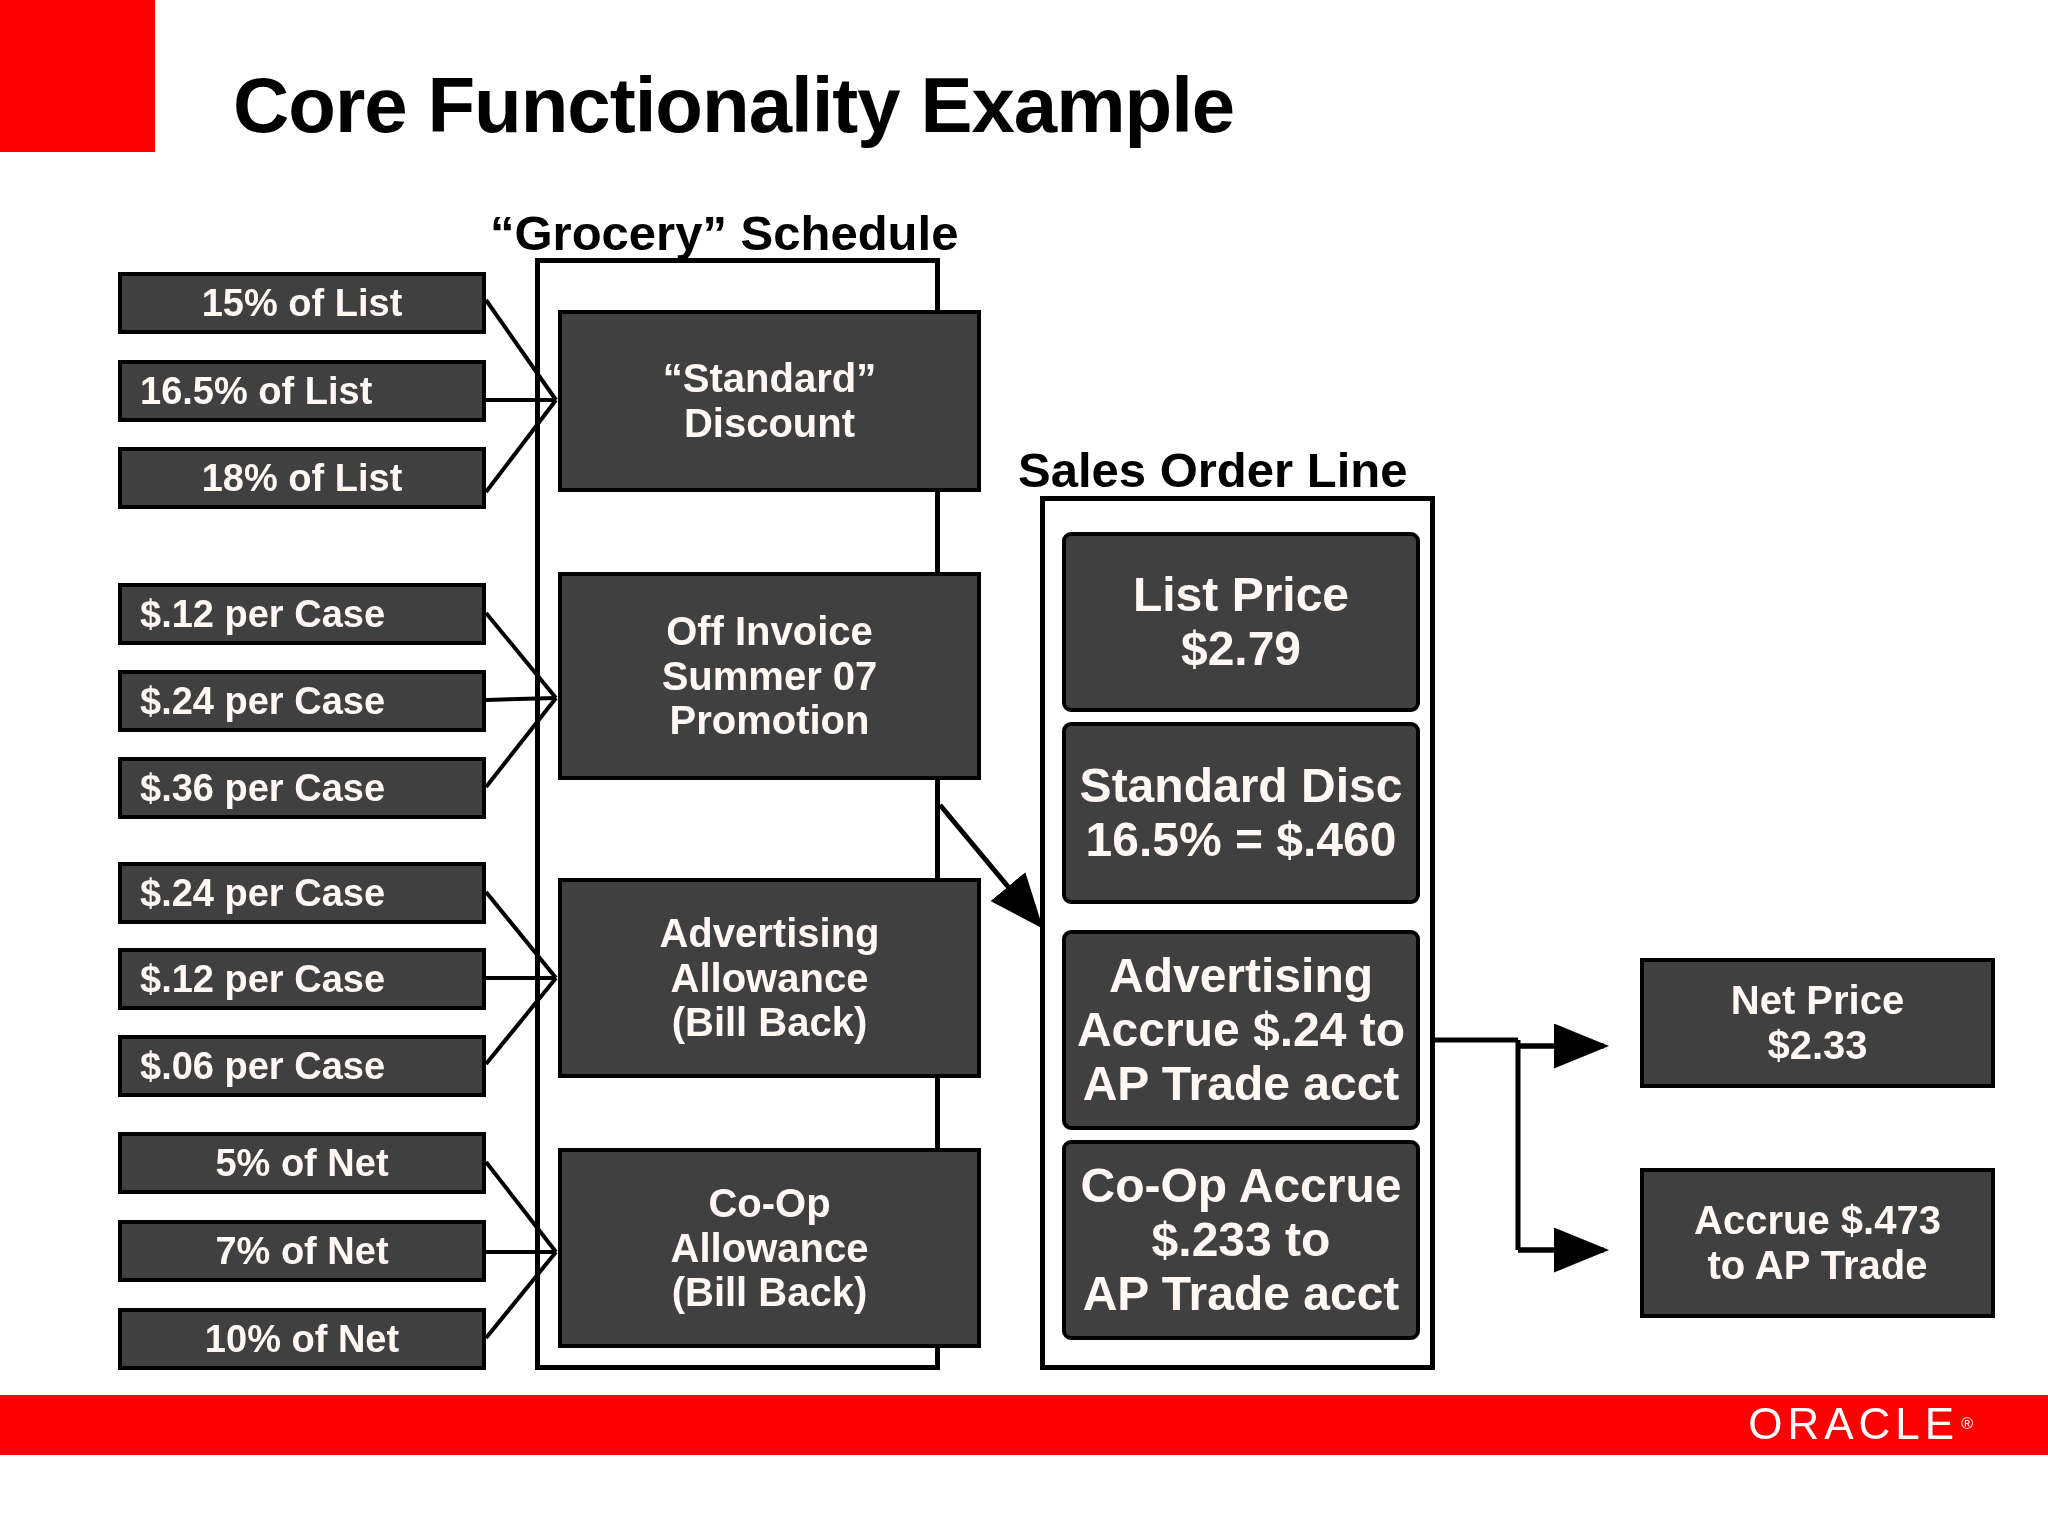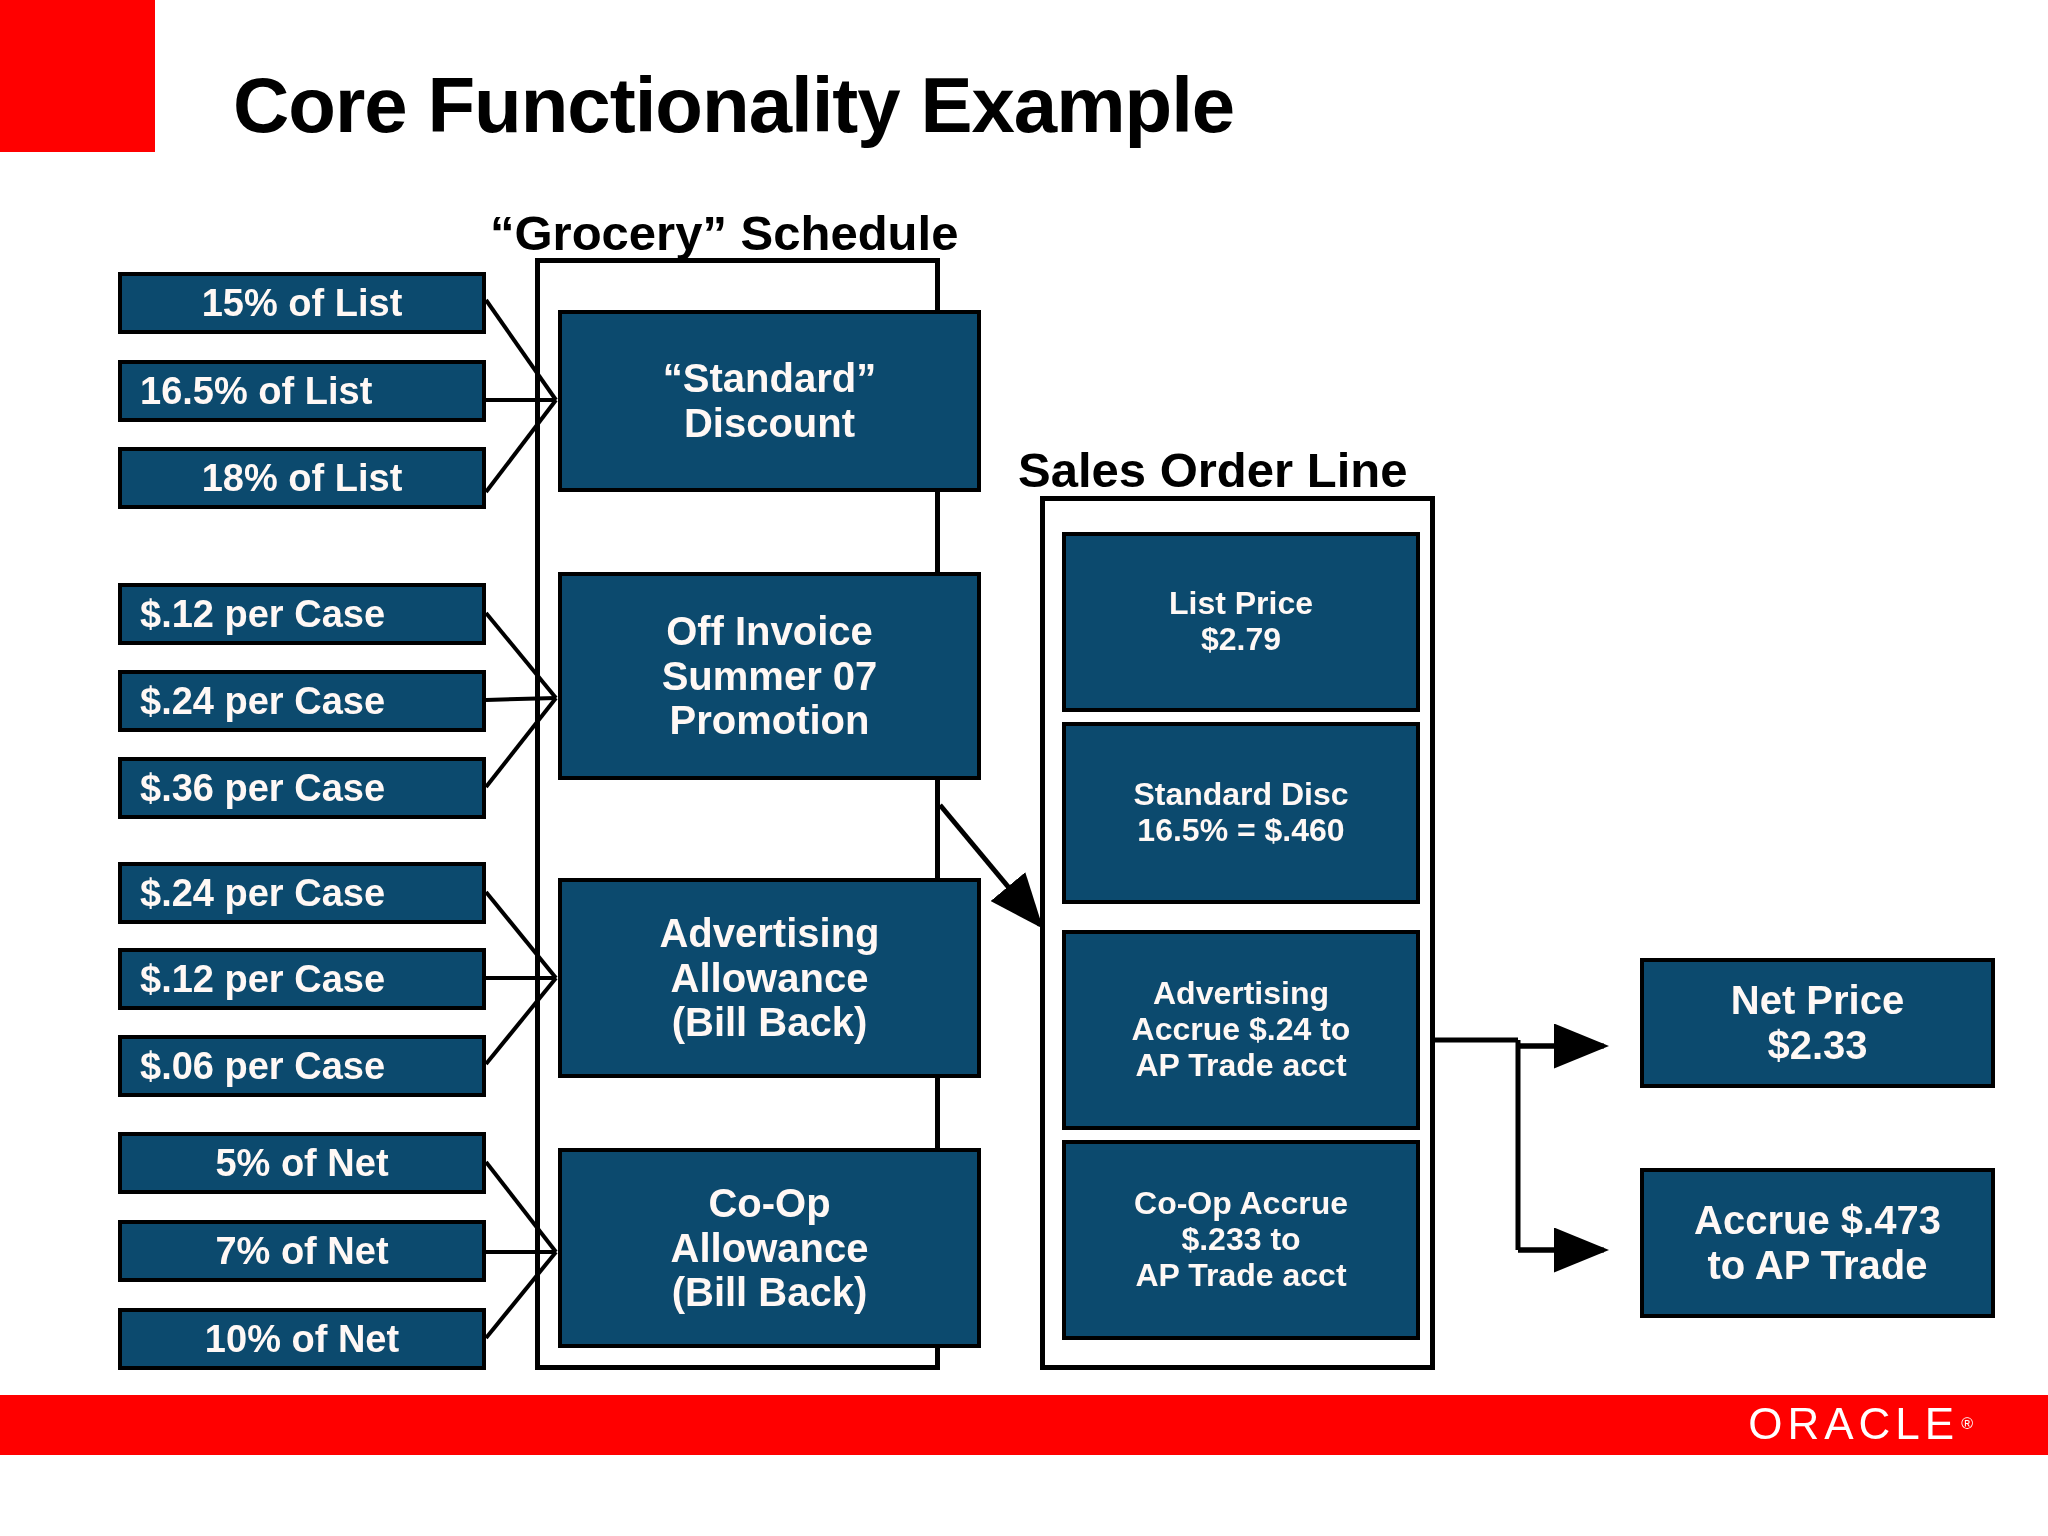--- a/index.html
+++ b/index.html
@@ -52,21 +52,21 @@
     border: 5px solid #000000;
     background: transparent;
     box-sizing: border-box;
   }
   #grocery-box { left: 535px; top: 258px; width: 405px; height: 1112px; }
   #sales-box   { left: 1040px; top: 496px; width: 395px; height: 874px; }
 
   
   .redbox {
     position: absolute;
-    background: #0c4a6e;
+    background: #404040;
     border: 4px solid #000000;
     box-sizing: border-box;
     color: #FFF8F5;
     font-weight: bold;
     display: flex;
     align-items: center;
     justify-content: center;
     text-align: center;
     line-height: 1.12;
     white-space: pre-line;
@@ -86,21 +86,22 @@
   .mid-card {
     left: 558px;
     width: 423px;
     font-size: 40px;
   }
 
   
   .sol-card {
     left: 1062px;
     width: 358px;
-    font-size: 32px;
+    font-size: 48px;
+    border-radius: 9px;
   }
 
   
   .right-card {
     left: 1610px;
     width: 355px;
     font-size: 40px;
     margin-left: 30px;
   }
 

